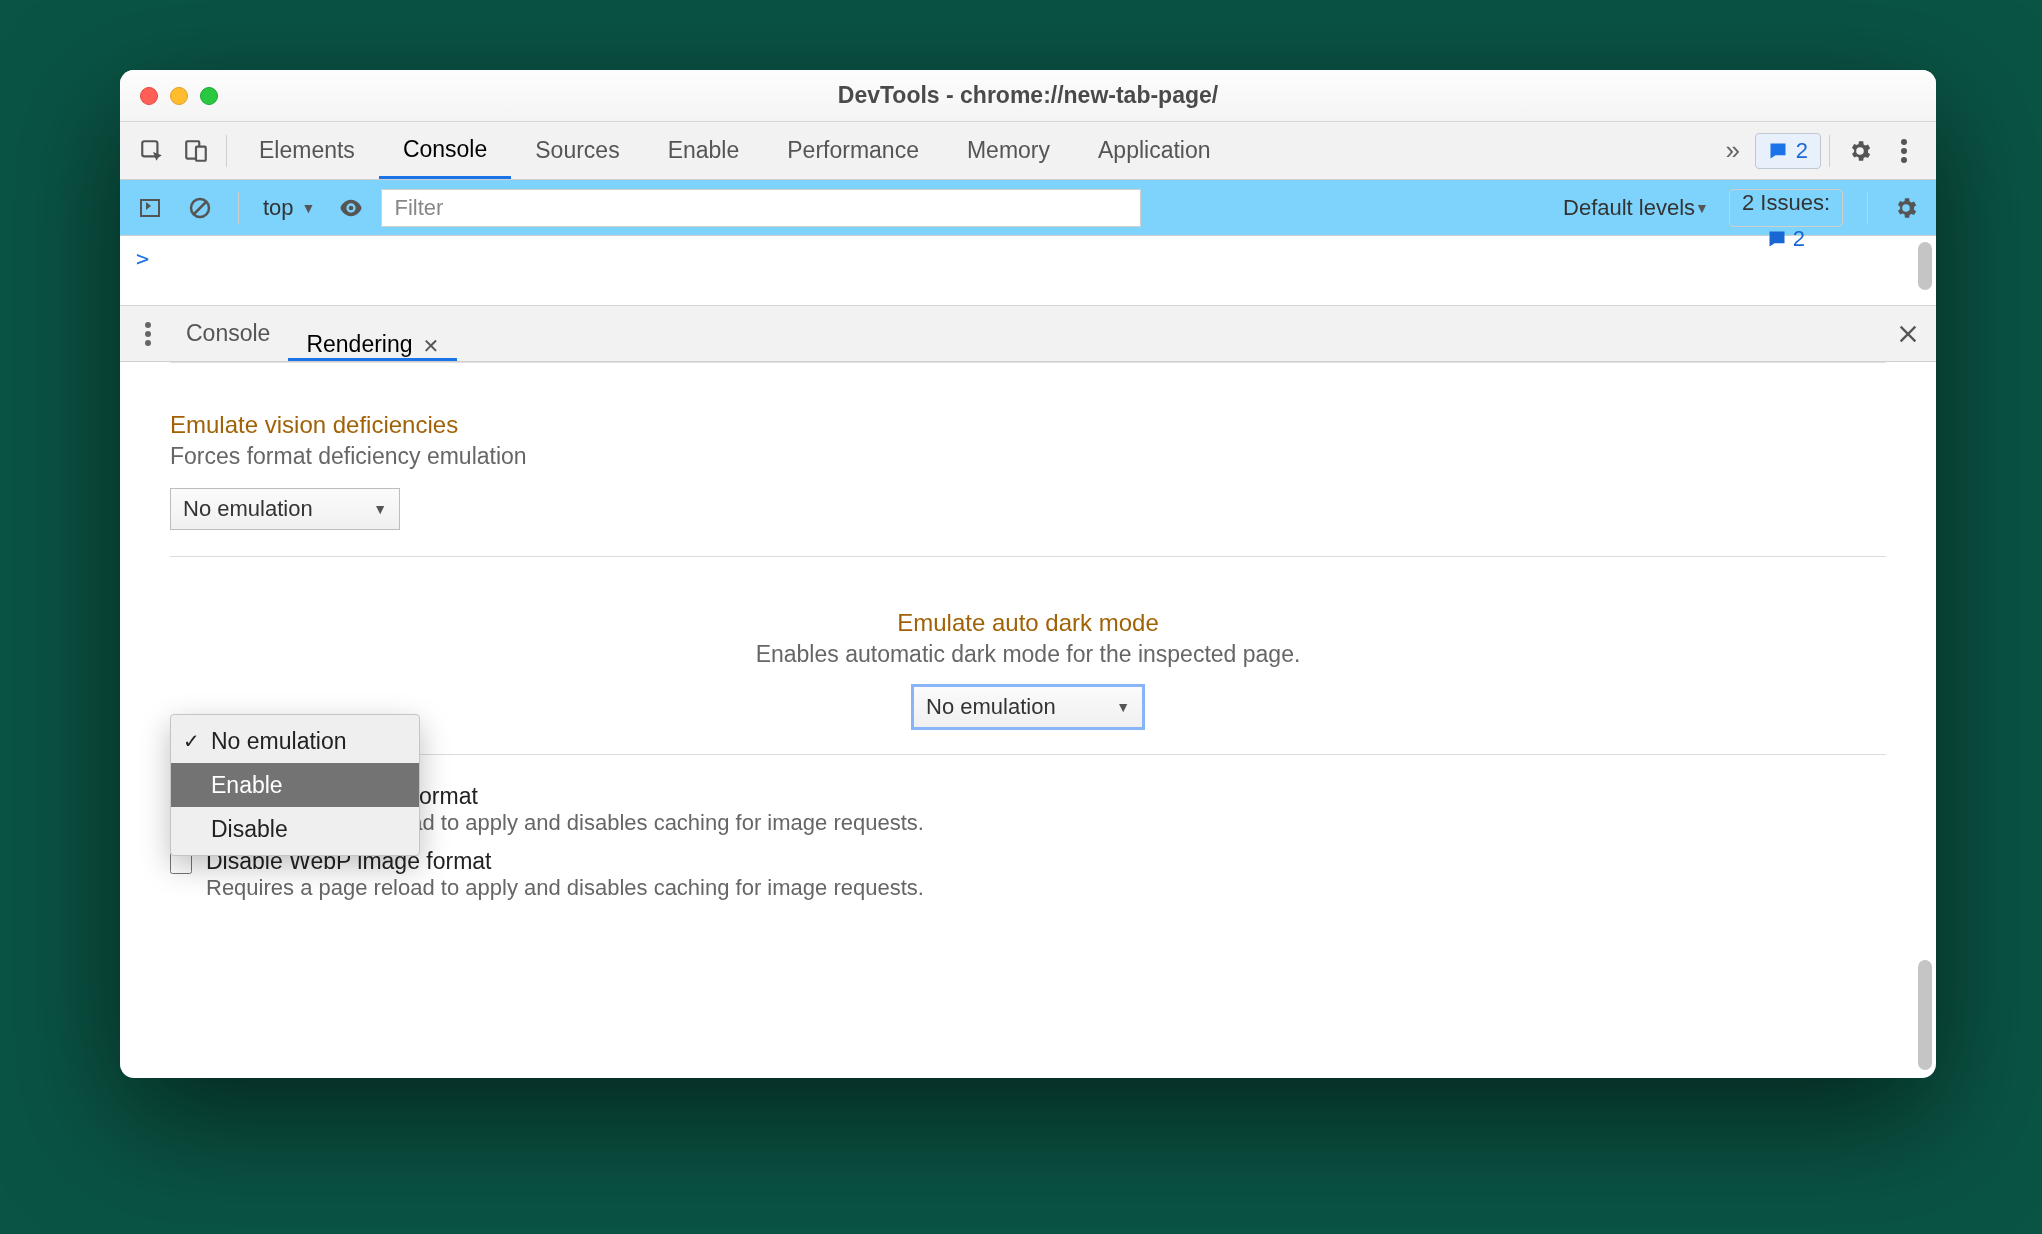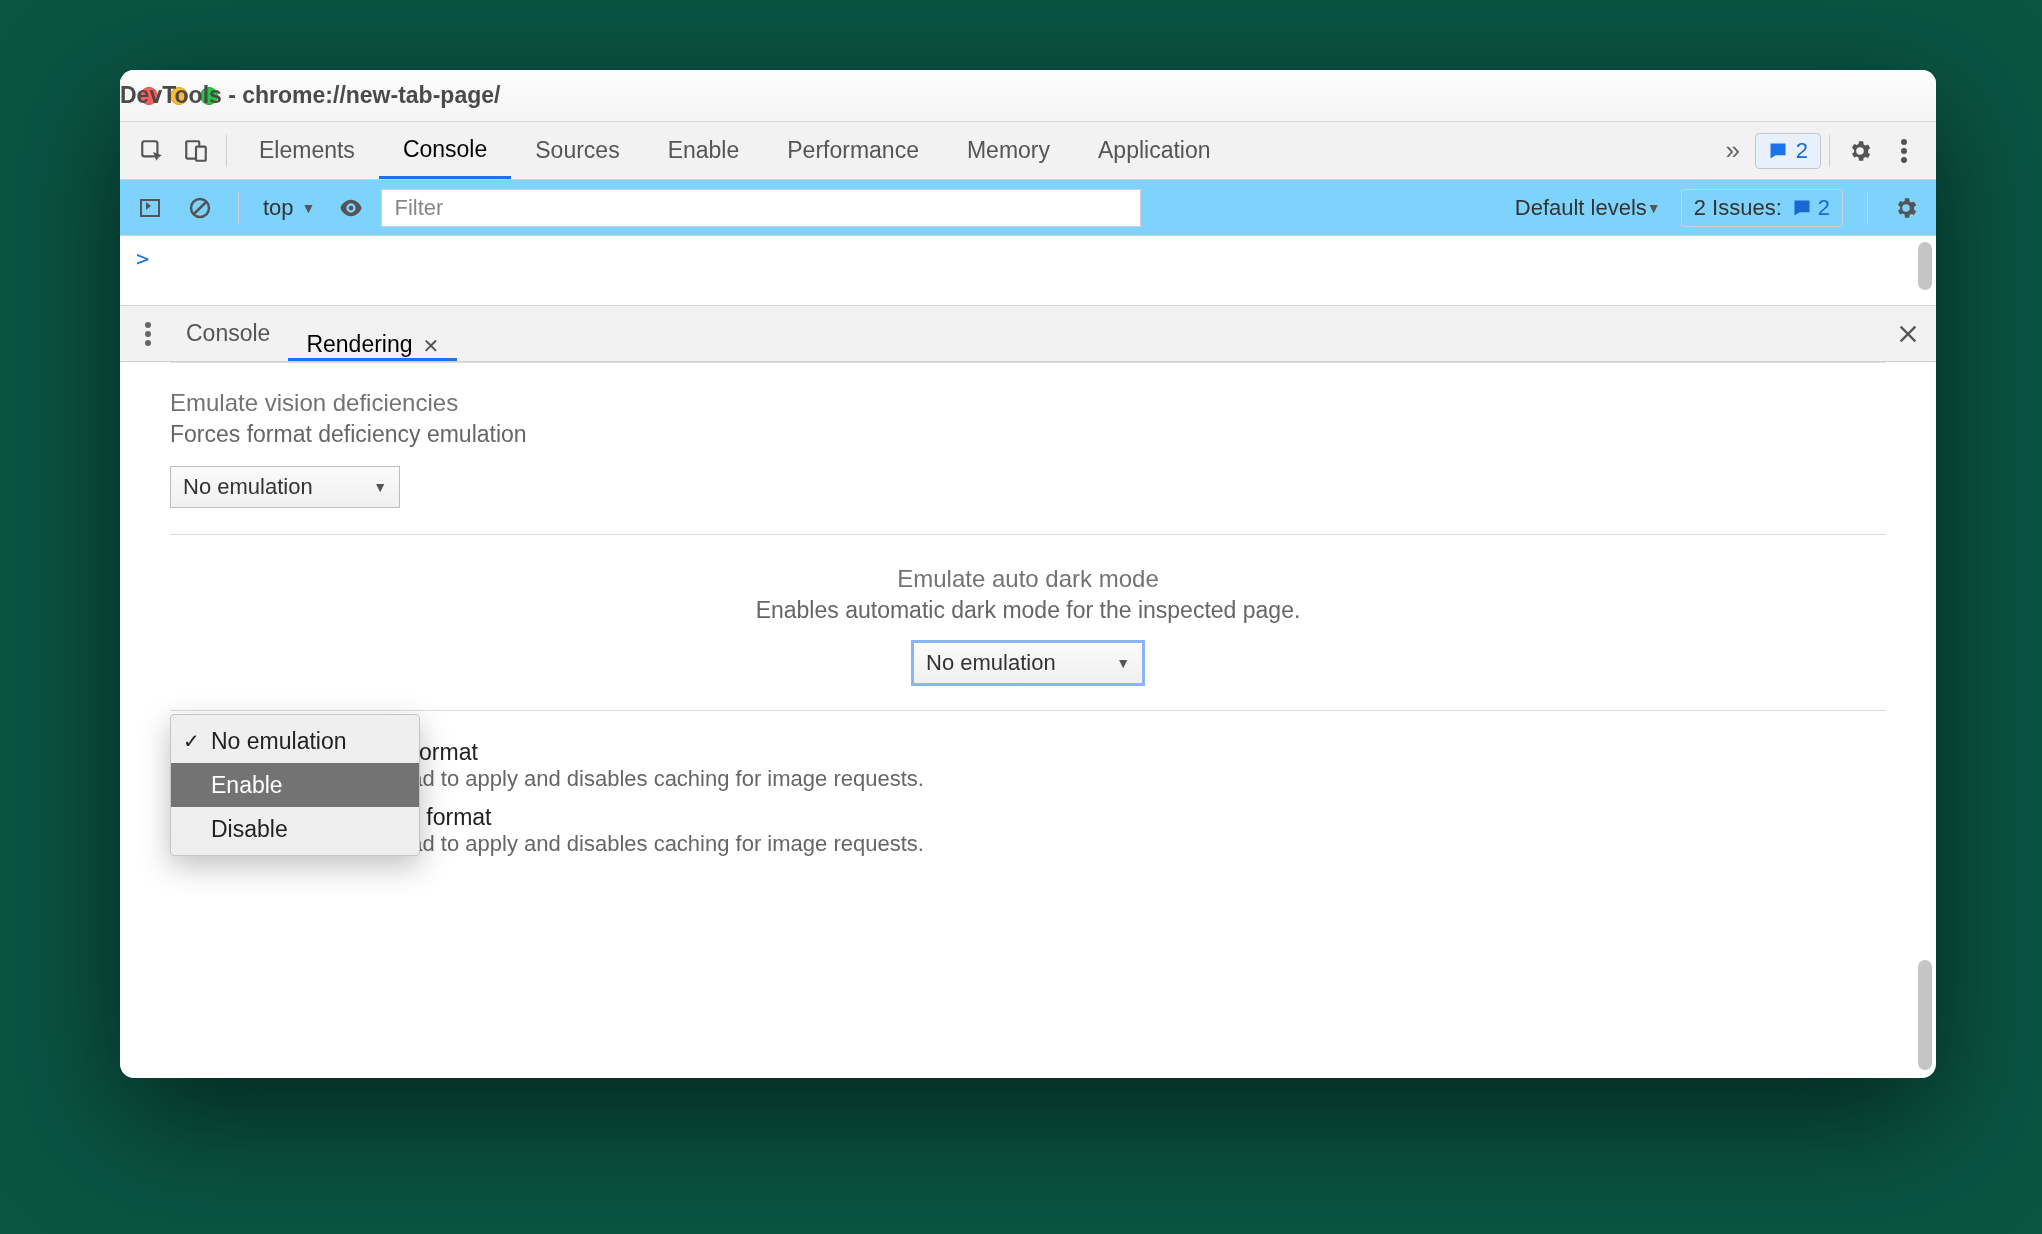--- a/index.html
+++ b/index.html
@@ -6,60 +6,60 @@
   html, body { width: 2042px; height: 1234px; background: #0a5444; font-family: -apple-system, "Helvetica Neue", Arial, sans-serif; }
   .frame-wrap { position: absolute; left: 120px; top: 70px; width: 1816px; height: 1008px; background: #fff; border-radius: 14px; box-shadow: 0 40px 120px rgba(0,0,0,.55); overflow: hidden; }
 
   
   .titlebar { height: 52px; background: linear-gradient(#fdfdfd,#f4f4f4); border-bottom: 1px solid #d6d6d6; display:flex; align-items:center; position:relative; }
   .traffic { display:flex; gap:12px; margin-left:20px; }
   .traffic span { width:18px; height:18px; border-radius:50%; display:block; }
   .t-close { background:#ff5f57; border:1px solid #e1483f; }
   .t-min   { background:#febc2e; border:1px solid #dfa022; }
   .t-max   { background:#28c840; border:1px solid #1fa531; }
-  .titlebar-title { position:absolute; left:0; right:0; font-weight:600; color:#4a4a4a; font-size:23px; pointer-events:none; }
+  .titlebar-title { position:absolute; left:0; right:0; text-align:center; font-weight:600; color:#4a4a4a; font-size:23px; pointer-events:none; }
 
   
   .tabstrip { height:58px; background:#f2f2f2; border-bottom:1px solid #cfcfcf; display:flex; align-items:center; padding:0 10px; gap:0; }
   .tabstrip .icon-btn { width:44px; height:44px; display:flex; align-items:center; justify-content:center; color:#555; }
   .vdiv { width:1px; height:32px; background:#cfcfcf; margin:0 8px; }
   .tabs { display:flex; align-items:stretch; height:100%; }
   .tab { padding:0 24px; display:flex; align-items:center; color:#555; font-size:23px; cursor:pointer; }
   .tab.active { color:#000; font-weight:400; border-bottom:3px solid #1a73e8; }
   .spacer { flex:1; }
   .chip { display:flex; align-items:center; gap:8px; border:1px solid #bfc8d1; background:#e8f0fb; height:36px; padding:0 12px; border-radius:4px; color:#1967d2; font-size:22px; }
   .chip svg { color:#1a73e8; }
 
   
   .console-bar { height:56px; background:#7dd3fc; border-bottom:1px solid #cfcfcf; display:flex; align-items:center; padding:0 10px; gap:10px; }
   .console-bar .ibtn { width:40px; height:40px; display:flex; align-items:center; justify-content:center; color:#555; }
   .ctx-pick { display:flex; align-items:center; gap:8px; color:#333; font-size:22px; padding:0 6px; }
   .filter-input { flex:0 0 760px; height:38px; border:1px solid #cfcfcf; background:#fff; font-size:22px; padding:0 12px; color:#333; }
   .filter-input::placeholder { color:#888; }
   .lvl { display:flex; align-items:center; gap:0; font-size:22px; color:#333; margin-left:auto; }
-  .issues-pill { display:flex; align-items:center; gap:10px; border:1px solid #cfcfcf; border-radius:4px; height:38px; padding:0 12px; font-size:22px; color:#333; margin-left:10px; }
+  .issues-pill { display:flex; align-items:center; gap:10px; border:1px solid #cfcfcf; border-radius:4px; height:38px; padding:0 12px; font-size:22px; color:#333; margin-left:10px;flex-direction:column; }
   .issues-pill .inner-chip { display:flex; align-items:center; gap:6px; color:#1967d2; }
 
   
   .console-body { height:70px; border-bottom:1px solid #d3d3d3; padding:10px 16px; font-family: Menlo, monospace; color:#1a73e8; font-size:22px; position:relative; }
   .console-body .scroll-ind { position:absolute; right:4px; top:6px; width:14px; height:48px; background:#c5c5c5; border-radius:7px; }
 
   
   .drawer-bar { height:56px; background:#f2f2f2; border-bottom:1px solid #cfcfcf; display:flex; align-items:center; padding:0 8px; position:relative; }
   .dots-btn { width:40px; height:40px; display:flex; align-items:center; justify-content:center; color:#666; }
   .drawer-tab { padding:0 18px; height:100%; display:flex; align-items:center; color:#555; font-size:23px; cursor:pointer; gap:10px; }
   .drawer-tab.active { color:#000; border-bottom:3px solid #1a73e8;align-items:flex-end; }
   .drawer-close { margin-left:auto; width:40px; height:40px; display:flex; align-items:center; justify-content:center; color:#555; }
 
   
   .render-panel { position:relative; padding:0; height: calc(100% - 52px - 58px - 56px - 70px - 56px); overflow:hidden; }
   .render-inner { padding:0 50px; }
   .section { padding:26px 0; border-bottom:1px solid #dcdcdc; margin-bottom:4px; }
   .section:first-child { border-top:1px solid #e0e0e0; }
-  .sec-title { font-size:24px; color:#737373; margin-bottom:4px; }
+  .sec-title { font-size:24px; color:#a16207; margin-bottom:4px;margin-top:22px; }
   .sec-desc  { font-size:23px; color:#666; margin-bottom:18px; }
   .select { display:inline-flex; align-items:center; justify-content:space-between; border:1px solid #bdbdbd; background:linear-gradient(#fbfbfb,#f0f0f0); height:42px; padding:0 12px; font-size:22px; color:#333; min-width:230px; gap:36px; }
   .select.focused { outline:3px solid #8ab4f8; outline-offset:-1px; }
   .tri { font-size:14px; color:#555; }
 
   .popup { position:absolute; left:50px; top:352px; width:250px; background:#efefef; border:1px solid #c5c5c5; border-radius:4px; box-shadow:0 10px 30px rgba(0,0,0,.25); padding:4px 0; z-index:10; }
   .opt { height:44px; display:flex; align-items:center; padding:0 16px 0 40px; font-size:23px; color:#222; position:relative; cursor:pointer; }
   .opt.selected::before { content:"✓"; position:absolute; left:12px; color:#222; font-size:20px; }
   .opt.highlight { background:#737373; color:#fff; }
 

